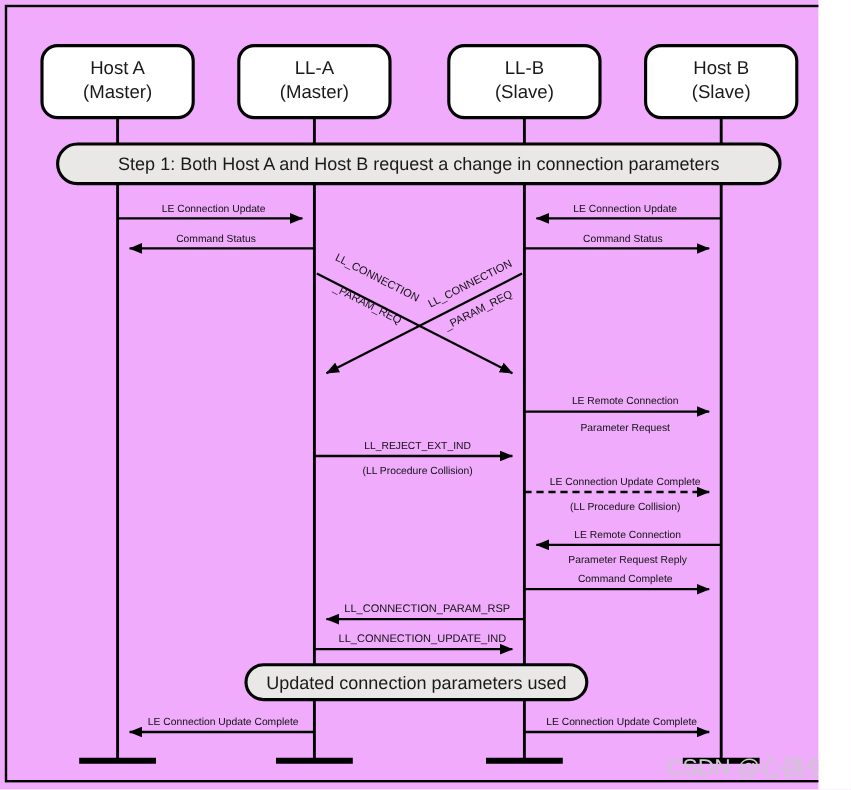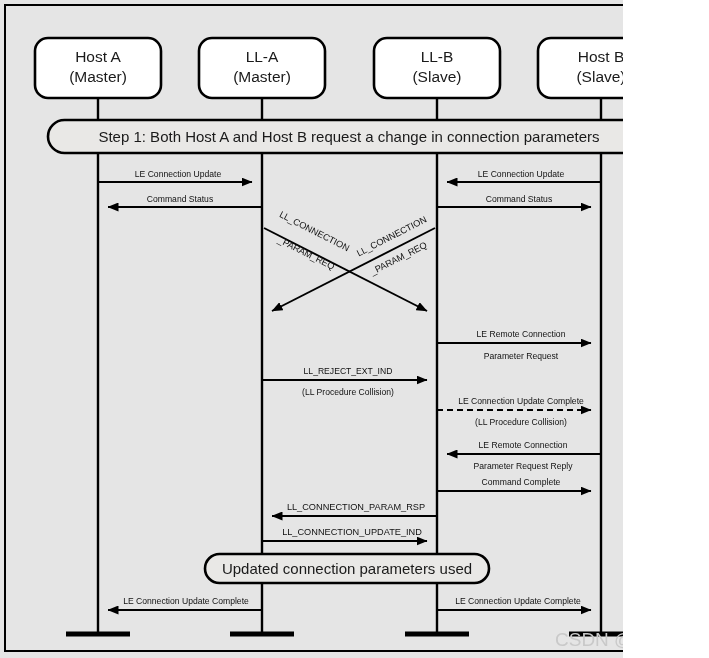--- a/index.html
+++ b/index.html
@@ -1,17 +1,17 @@
 <!DOCTYPE html>
 <html><head>
 <meta charset="utf-8">
 <style>
   html,body{margin:0;padding:0;background:#ffffff;}
   body{font-family:"Liberation Sans",sans-serif;}
-  #page{position:relative;width:623px;height:658px;overflow:hidden;background:#e5e5e5;}
+  #page{position:relative;width:682px;height:658px;overflow:hidden;background:#f0abfc;}
   #frame{position:absolute;left:4px;top:4px;width:699px;height:648px;border:2px solid #000;box-sizing:border-box;}
   svg{position:absolute;left:0;top:0;width:709px;height:658px;}
   .lifelinebox{fill:#ffffff;stroke:#000000;stroke-width:2.6;}
   .boxtext{font-family:"Liberation Sans",sans-serif;font-size:15.5px;fill:#1a1a1a;text-anchor:middle;}
   .lifeline{stroke:#000000;stroke-width:2.4;}
   .termbar{stroke:#000000;stroke-width:5;}
   .banner{fill:#e9e8e6;stroke:#000000;stroke-width:2.6;}
   .bannertext{font-family:"Liberation Sans",sans-serif;font-size:15px;fill:#1a1a1a;text-anchor:middle;}
   .msgline{stroke:#000000;stroke-width:1.9;fill:none;}
   .msgline-dashed{stroke:#000000;stroke-width:1.9;fill:none;stroke-dasharray:6 4;}

